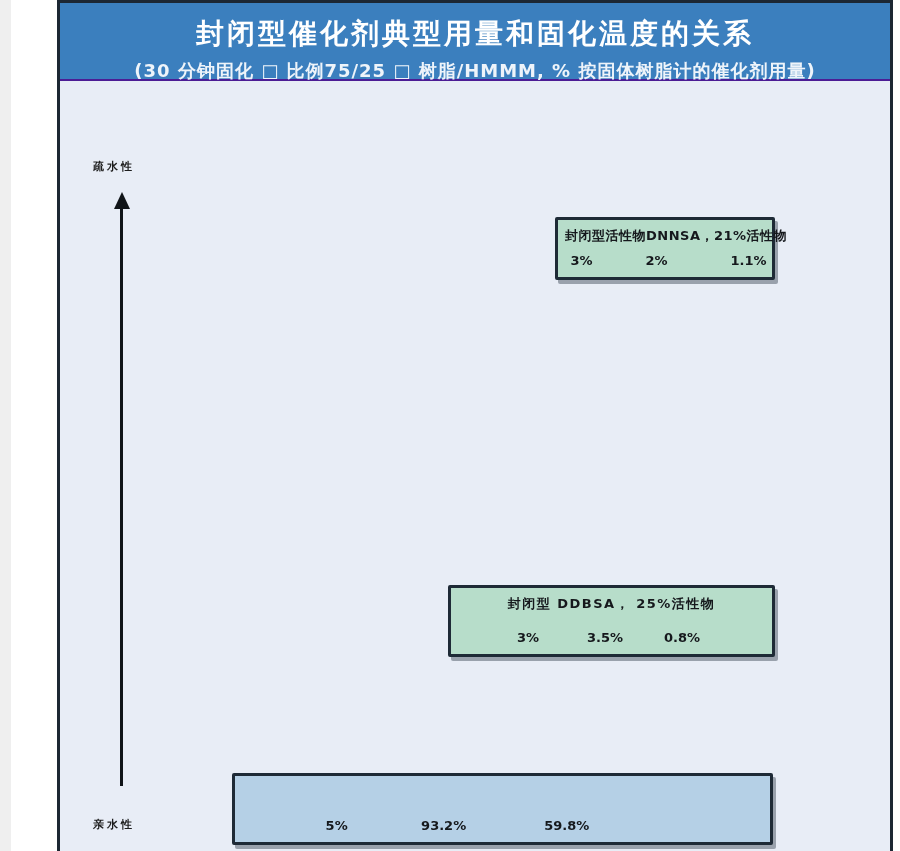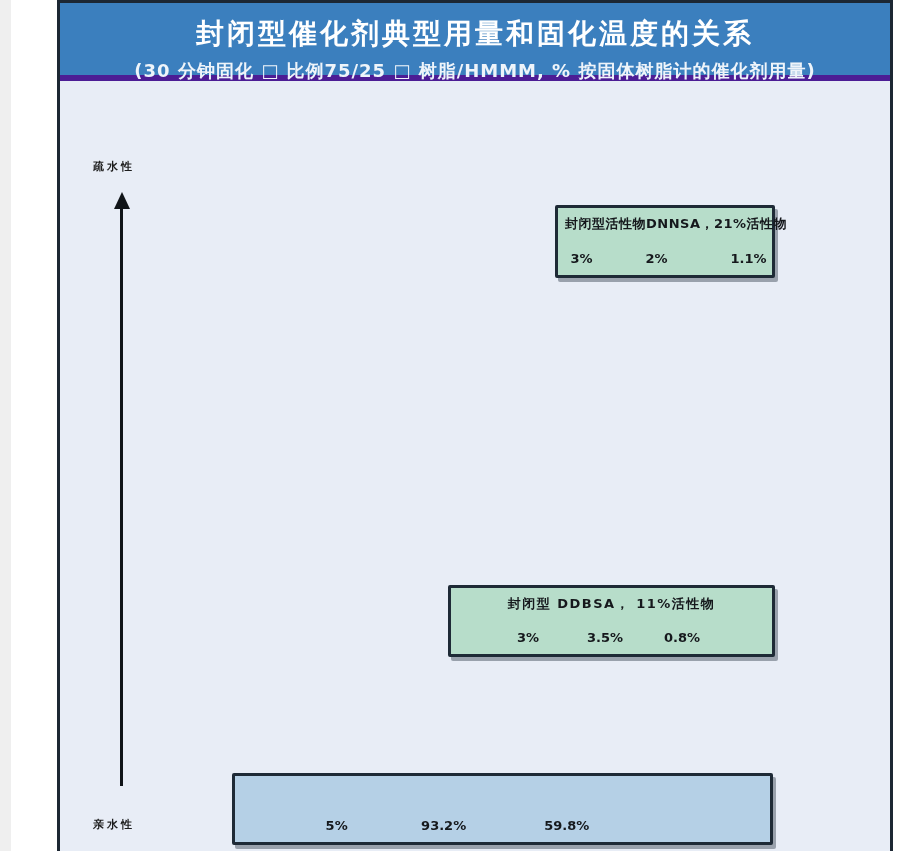--- a/index.html
+++ b/index.html
@@ -5,21 +5,21 @@
   * { margin: 0; padding: 0; box-sizing: border-box; }
   html, body { width: 900px; height: 851px; overflow: hidden; background: #ffffff;
     font-family: "DejaVu Sans", "Liberation Sans", sans-serif; }
   .page { position: relative; width: 900px; height: 851px; background: #ffffff; }
   .edge-strip { position: absolute; left: 0; top: 0; width: 11px; height: 851px; background: #efefef; }
 
   .frame { position: absolute; left: 57px; top: 0; width: 836px; height: 851px;
     background: #e8edf6; border: 3px solid #1c2733; border-bottom: none; }
 
   .header { position: relative; width: 100%; height: 78px; background: #3b7fbe;
-    border-bottom: 6px solid #4c1d95; text-align: center; }
+    border-bottom: 2px solid #4c1d95; text-align: center; }
   .header .title { padding-top: 12px; font-size: 28px; font-weight: bold; color: #ffffff;
     letter-spacing: 3px; }
   .header .subtitle { padding-top: 6px; font-size: 18px; font-weight: bold; color: #eef4fa;
     letter-spacing: 1px; }
 
   .canvas { position: relative; width: 100%; height: 771px; }
 
   .axis-label { position: absolute; font-size: 11px; font-weight: bold; color: #1c1c1c;
     letter-spacing: 3px; }
   .axis-label.top { left: 33px; top: 78px; }
@@ -34,21 +34,21 @@
     box-shadow: 3px 4px 0 rgba(35, 48, 62, 0.40); }
   .box.green { background: #b7ddca; }
   .box.blue  { background: #b5d0e6; }
   .box-title { position: absolute; top: 7px; left: 0; width: 100%; text-align: center;
     font-size: 13px; font-weight: bold; color: #15181c; letter-spacing: 1.5px; white-space: nowrap; }
   .box-values { position: absolute; left: 0; bottom: 8px; width: 100%; height: 16px; }
   .val { position: absolute; transform: translateX(-50%); font-size: 13px; font-weight: bold;
     color: #15181c; white-space: nowrap; }
 
   
-  .box.b1 { left: 495px; top: 124px; width: 220px; height: 73px; }
+  .box.b1 { left: 495px; top: 136px; width: 220px; height: 63px; }
   .box.b2 { left: 280px; top: 314px; width: 433px; height: 74px; }
   .box.b3 { left: 388px; top: 504px; width: 327px; height: 72px; }
   .box.b4 { left: 172px; top: 692px; width: 541px; height: 72px; }
   .b1 .box-title { text-align: left; padding-left: 7px; letter-spacing: 0.5px; }
   .b1 .v0 { left: 11%; } .b1 .v1 { left: 46%; } .b1 .v2 { left: 89%; }
   .b2 .v0 { left: 19%; } .b2 .v1 { left: 46%; } .b2 .v2 { left: 79%; }
   .b3 .v0 { left: 24%; } .b3 .v1 { left: 48%; } .b3 .v2 { left: 72%; }
   .b4 .v0 { left: 19%; } .b4 .v1 { left: 39%; } .b4 .v2 { left: 62%; }
 </style>
 </head>
@@ -75,21 +75,21 @@
         <div class="box-title">封闭型活性物DNNSA，21%活性物</div>
         <div class="box-values">
           <span class="val v0">3%</span>
           <span class="val v1">2%</span>
           <span class="val v2">1.1%</span>
         </div>
       </div>
 
 
       <div class="box green b3">
-        <div class="box-title">封闭型 DDBSA， 11%活性物</div>
+        <div class="box-title">封闭型 DDBSA， 25%活性物</div>
         <div class="box-values">
           <span class="val v0">3%</span>
           <span class="val v1">3.5%</span>
           <span class="val v2">0.8%</span>
         </div>
       </div>
 
       <div class="box blue b4">
         <div class="box-values">
           <span class="val v0">5%</span>

